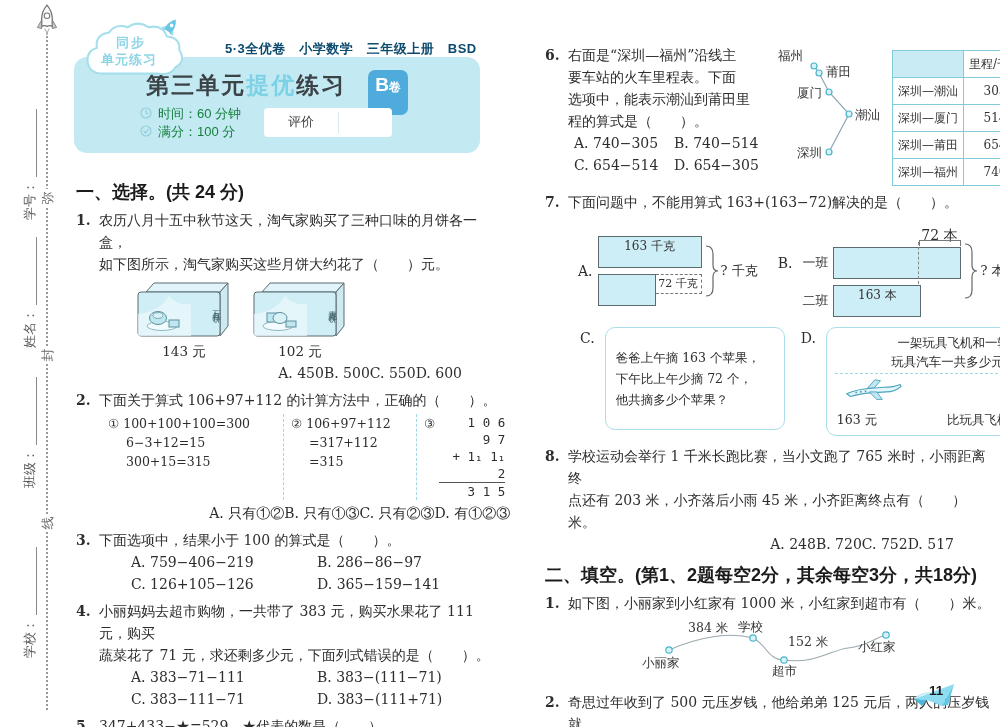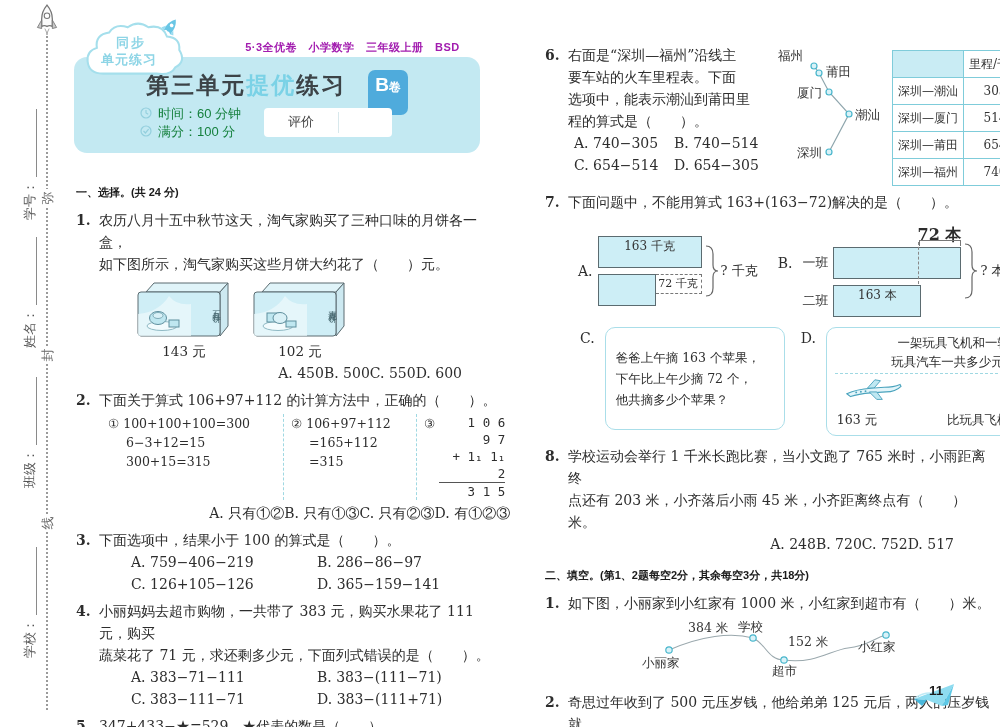--- a/index.html
+++ b/index.html
@@ -7,22 +7,22 @@
         font-family:"DejaVu Serif",serif;color:#2d2d2d;}
   
   .bind-line{position:absolute;left:46px;top:36px;height:674px;border-left:2px dotted #9a9a9a;}
   .margin-rocket{position:absolute;left:36px;top:4px;}
   .seal-char{position:absolute;left:39px;width:18px;text-align:center;background:#fff;
              font-size:13px;color:#666;transform:rotate(-90deg);padding:3px 0;}
   .mlabel{position:absolute;left:-40px;width:140px;display:flex;align-items:center;gap:4px;
           transform:rotate(-90deg);font-family:"Liberation Sans",sans-serif;font-size:13px;color:#555;white-space:nowrap;}
   .mblank{display:inline-block;width:68px;height:1em;border-bottom:1px solid #8a8a8a;}
   
-  .series{position:absolute;left:225px;top:40px;width:255px;text-align:center;
-          font-family:"Liberation Sans",sans-serif;font-weight:bold;font-size:11px;color:#a21caf;letter-spacing:.5px;}
+  .series{position:absolute;left:225px;top:40px;width:255px;text-align:left;
+          font-family:"Liberation Sans",sans-serif;font-weight:bold;font-size:13px;color:#0c4a6e;letter-spacing:.5px;}
   .panel{position:absolute;left:74px;top:57px;width:406px;height:96px;background:#c3e9f2;border-radius:13px;}
   .panel-title{position:absolute;left:0;right:0;top:13px;text-align:center;
                font-family:"Liberation Sans",sans-serif;font-weight:bold;font-size:23px;letter-spacing:2px;color:#3c4347;}
   .hl{color:#7bd2e6;}
   .vol-badge{display:inline-block;background:#4fabdc;color:#fff;border-radius:7px;padding:0 7px 18px;
              margin-left:22px;letter-spacing:0;vertical-align:2px;}
   .vol-badge .vl{font-size:19px;font-weight:bold;}
   .vol-badge .vs{font-size:12px;}
   .meta{position:absolute;left:66px;top:48px;color:#15803d;font-family:"Liberation Sans",sans-serif;font-size:13px;}
   .meta-line{display:flex;align-items:center;gap:6px;height:18px;}
@@ -31,21 +31,21 @@
   .eval-label{width:58%;text-align:center;font-size:13px;color:#444;border-right:1px solid #d8e8ec;height:70%;
               display:flex;align-items:center;justify-content:center;}
   .cloud-badge{position:absolute;left:80px;top:18px;width:110px;height:68px;}
   .cb-t1{position:absolute;left:36px;top:16px;font-family:"Liberation Sans",sans-serif;font-weight:bold;
          font-size:13px;color:#8ed5e6;letter-spacing:2px;}
   .cb-t2{position:absolute;left:21px;top:33px;font-family:"Liberation Sans",sans-serif;font-weight:bold;
          font-size:13px;color:#8ed5e6;letter-spacing:1px;}
   
   .col-left{position:absolute;left:76px;top:180px;width:424px;font-size:14px;line-height:22px;}
   .col-right{position:absolute;left:545px;top:44px;width:447px;font-size:14px;line-height:22px;}
-  .sec-title{font-family:"Liberation Sans",sans-serif;font-weight:bold;font-size:11px;color:#1b1b1b;line-height:24px;}
+  .sec-title{font-family:"Liberation Sans",sans-serif;font-weight:bold;font-size:18px;color:#1b1b1b;line-height:24px;}
   .q{display:flex;gap:5px;margin-top:5px;}
   .qno{font-weight:bold;min-width:18px;}
   .qbody{flex:1;}
   .opts4{display:flex;justify-content:flex-end;padding:0 38px 0 32px;}
   .opts2{display:grid;grid-template-columns:186px 1fr;padding-left:32px;}
   
   .mcrow{display:flex;gap:22px;margin:5px 0 0 38px;}
   .mc{width:94px;text-align:center;}
   .mcbox{position:relative;width:94px;height:58px;}
   .mclabel{position:absolute;right:9px;top:9px;writing-mode:vertical-lr;height:34px;
@@ -76,21 +76,21 @@
   .bar-dash{height:20px;border:1px dashed #777;border-left:none;box-sizing:border-box;
             font-size:11px;line-height:18px;text-align:center;background:#fff;}
   .bracegrp{display:flex;align-items:center;margin-left:3px;}
   .blabel{font-size:13px;margin-left:3px;white-space:nowrap;}
   .diagB{margin-left:20px;position:relative;padding-top:22px;}
   .brow{display:flex;align-items:center;gap:5px;margin-bottom:6px;}
   .brlabel{font-size:13px;white-space:nowrap;}
   .b1wrap{position:relative;}
   .b1dash{position:absolute;top:-5px;bottom:-5px;right:42px;border-left:1px dashed #888;}
   .topbr{position:absolute;top:-7px;right:0;width:42px;height:6px;border:1px solid #777;border-bottom:none;box-sizing:border-box;}
-  .toplab{position:absolute;top:-23px;right:-2px;width:48px;text-align:center;font-size:16px;font-weight:bold;}
+  .toplab{position:absolute;top:-23px;right:-2px;width:48px;text-align:center;font-size:14px;}
   .q7cd{display:flex;gap:16px;margin:10px 0 4px 12px;align-items:flex-start;}
   .cdpair{display:flex;gap:5px;}
   .roundbox{border:1.6px solid #aadee9;border-radius:10px;background:#fff;}
   .cbox{width:158px;padding:19px 10px;font-size:12.5px;line-height:21px;}
   .dbox{width:238px;padding:5px 8px 6px;font-size:12.5px;line-height:19px;}
   .dtitle{text-align:center;}
   .ddash{border-top:1px dashed #9fd8e2;margin:2px 0 3px;}
   .dveh{display:flex;justify-content:space-between;align-items:flex-end;padding:0 6px;}
   .dfoot{display:flex;justify-content:space-between;padding:0 2px;font-size:12.5px;}
   
@@ -242,21 +242,21 @@
                 <span>100+100+100=300</span>
               </div>
             <div class="m-ind">6−3+12=15</div>
             <div class="m-ind">300+15=315</div>
           </div>
           <div class="method" style="width:118px">
             <div class="m-first">
                 <span>②</span>
                 <span>106+97+112</span>
               </div>
-            <div class="m-ind">=165+112</div>
+            <div class="m-ind">=317+112</div>
             <div class="m-ind">=315</div>
           </div>
           <div class="method" style="flex:1">
             <div class="m-first">
               <span>③</span>
               <div class="vcalc">
                 <div>1 0 6</div>
                 <div>9 7</div>
                 <div>+ 1₁ 1₁ 2</div>
                 <div class="sum">3 1 5</div>

